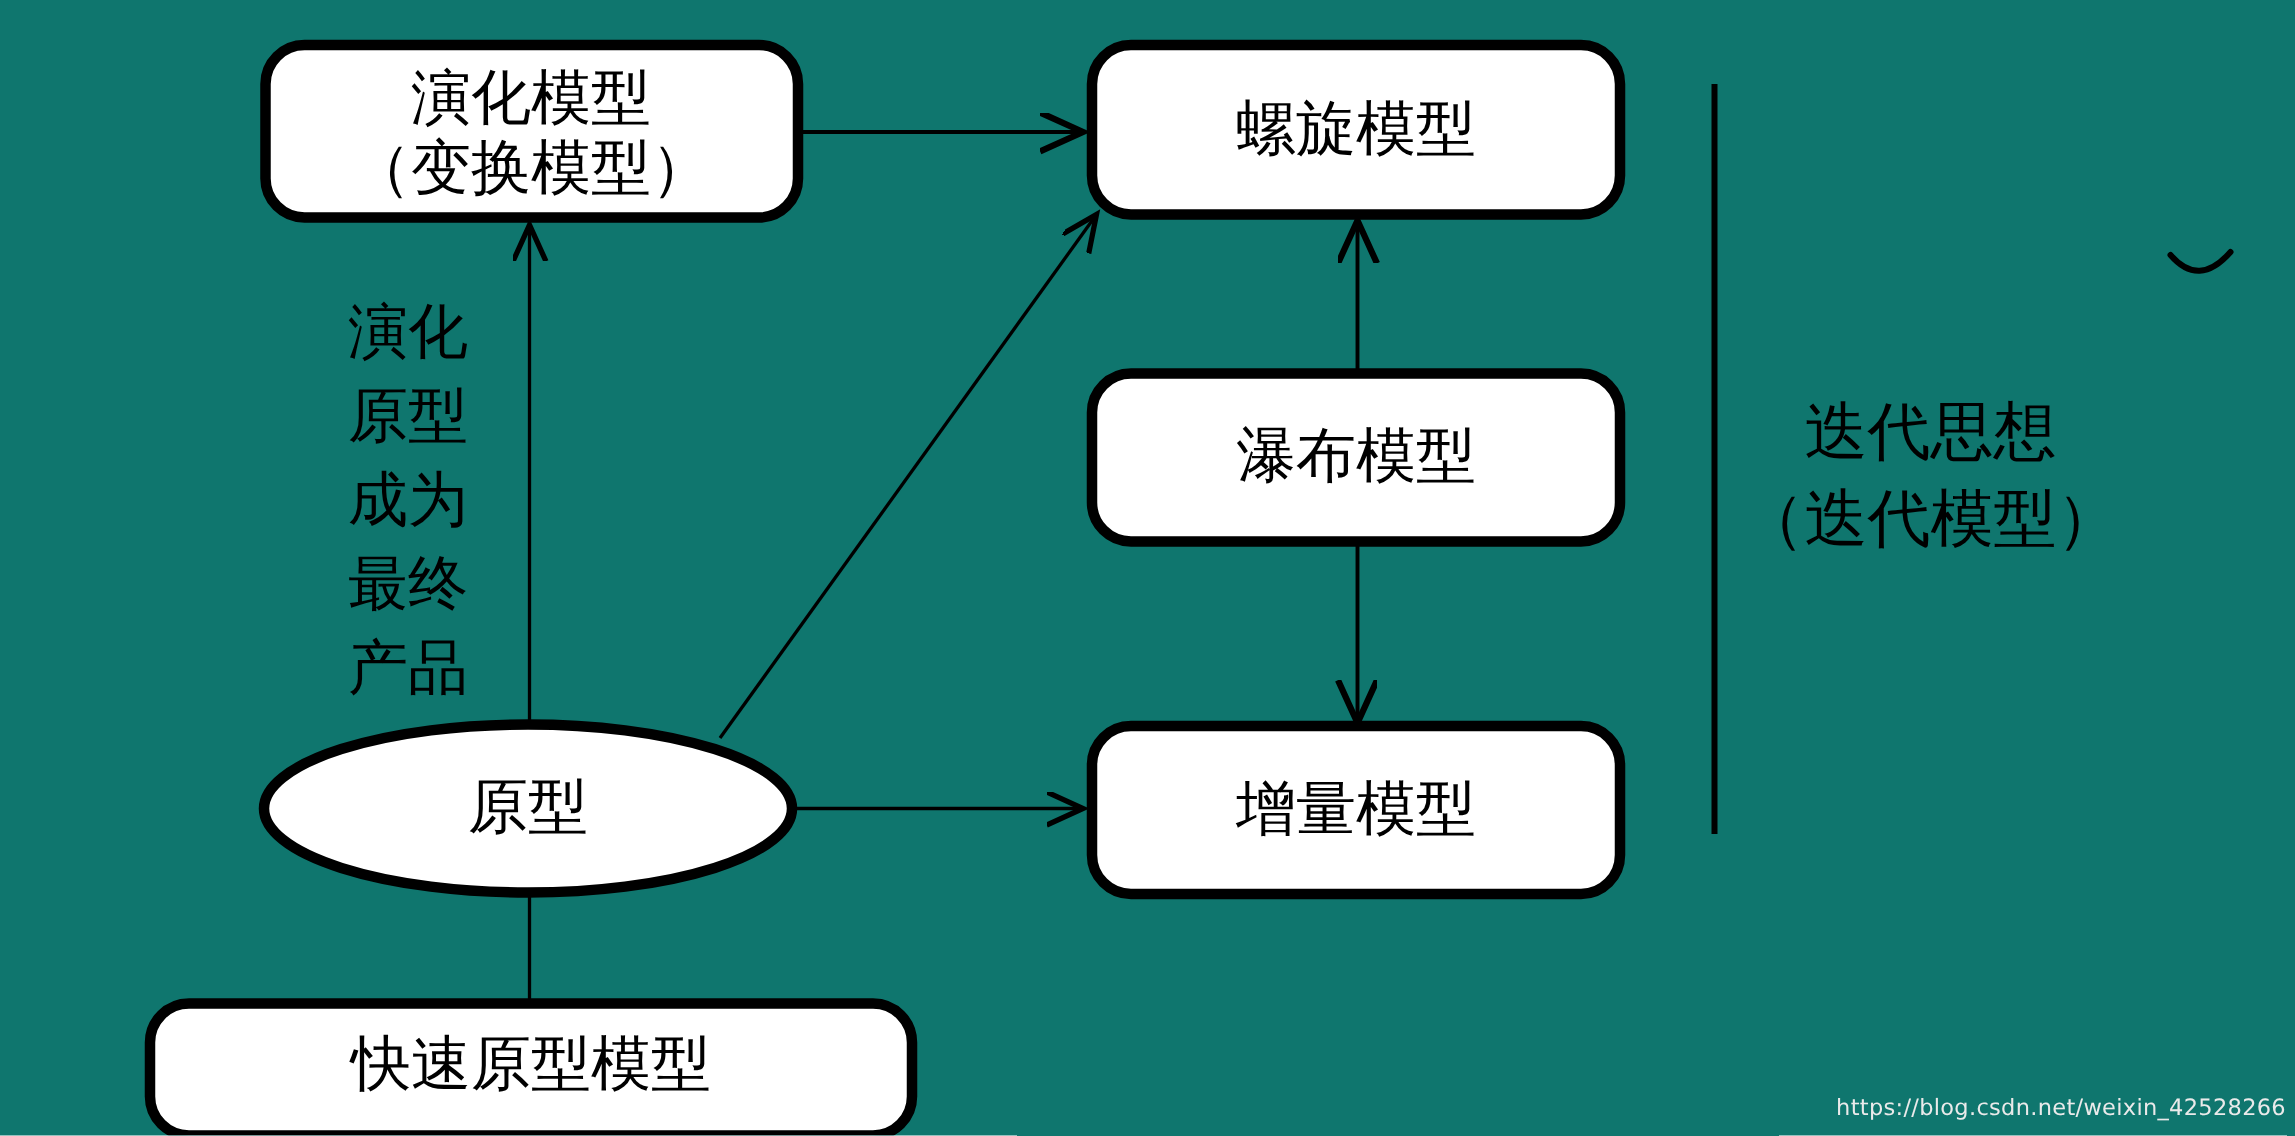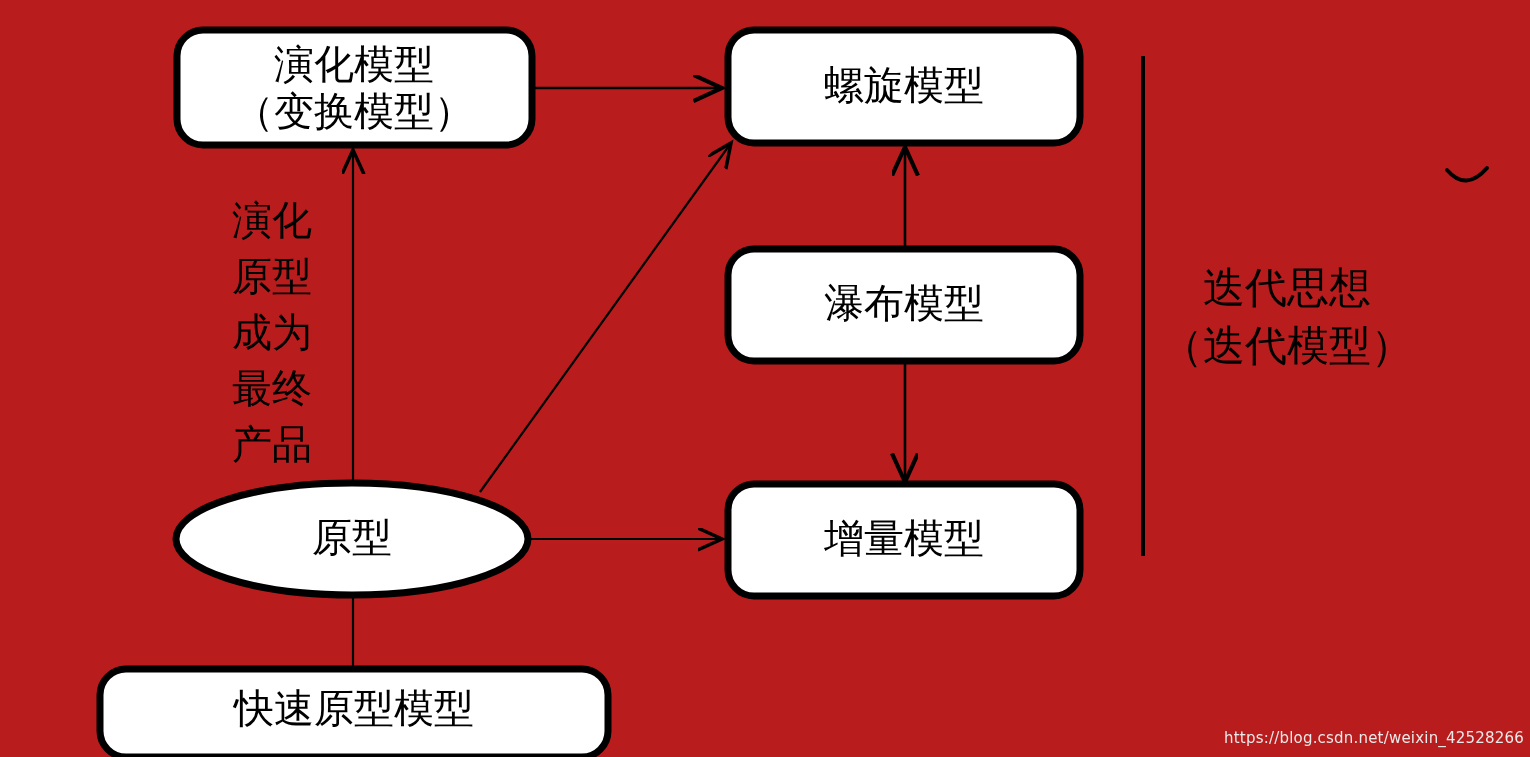--- a/index.html
+++ b/index.html
@@ -4,21 +4,21 @@
 <style>
   html, body {
     margin: 0;
     padding: 0;
     background: #ffffff;
   }
   #canvas {
     position: relative;
     width: 1530px;
     height: 757px;
-    background: #b91c1c;
+    background: #0f766e;
     overflow: hidden;
     font-family: "DejaVu Sans", "Liberation Sans", sans-serif;
   }
   svg#diagram {
     position: absolute;
     left: 0;
     top: 0;
     width: 1530px;
     height: 757px;
   }

